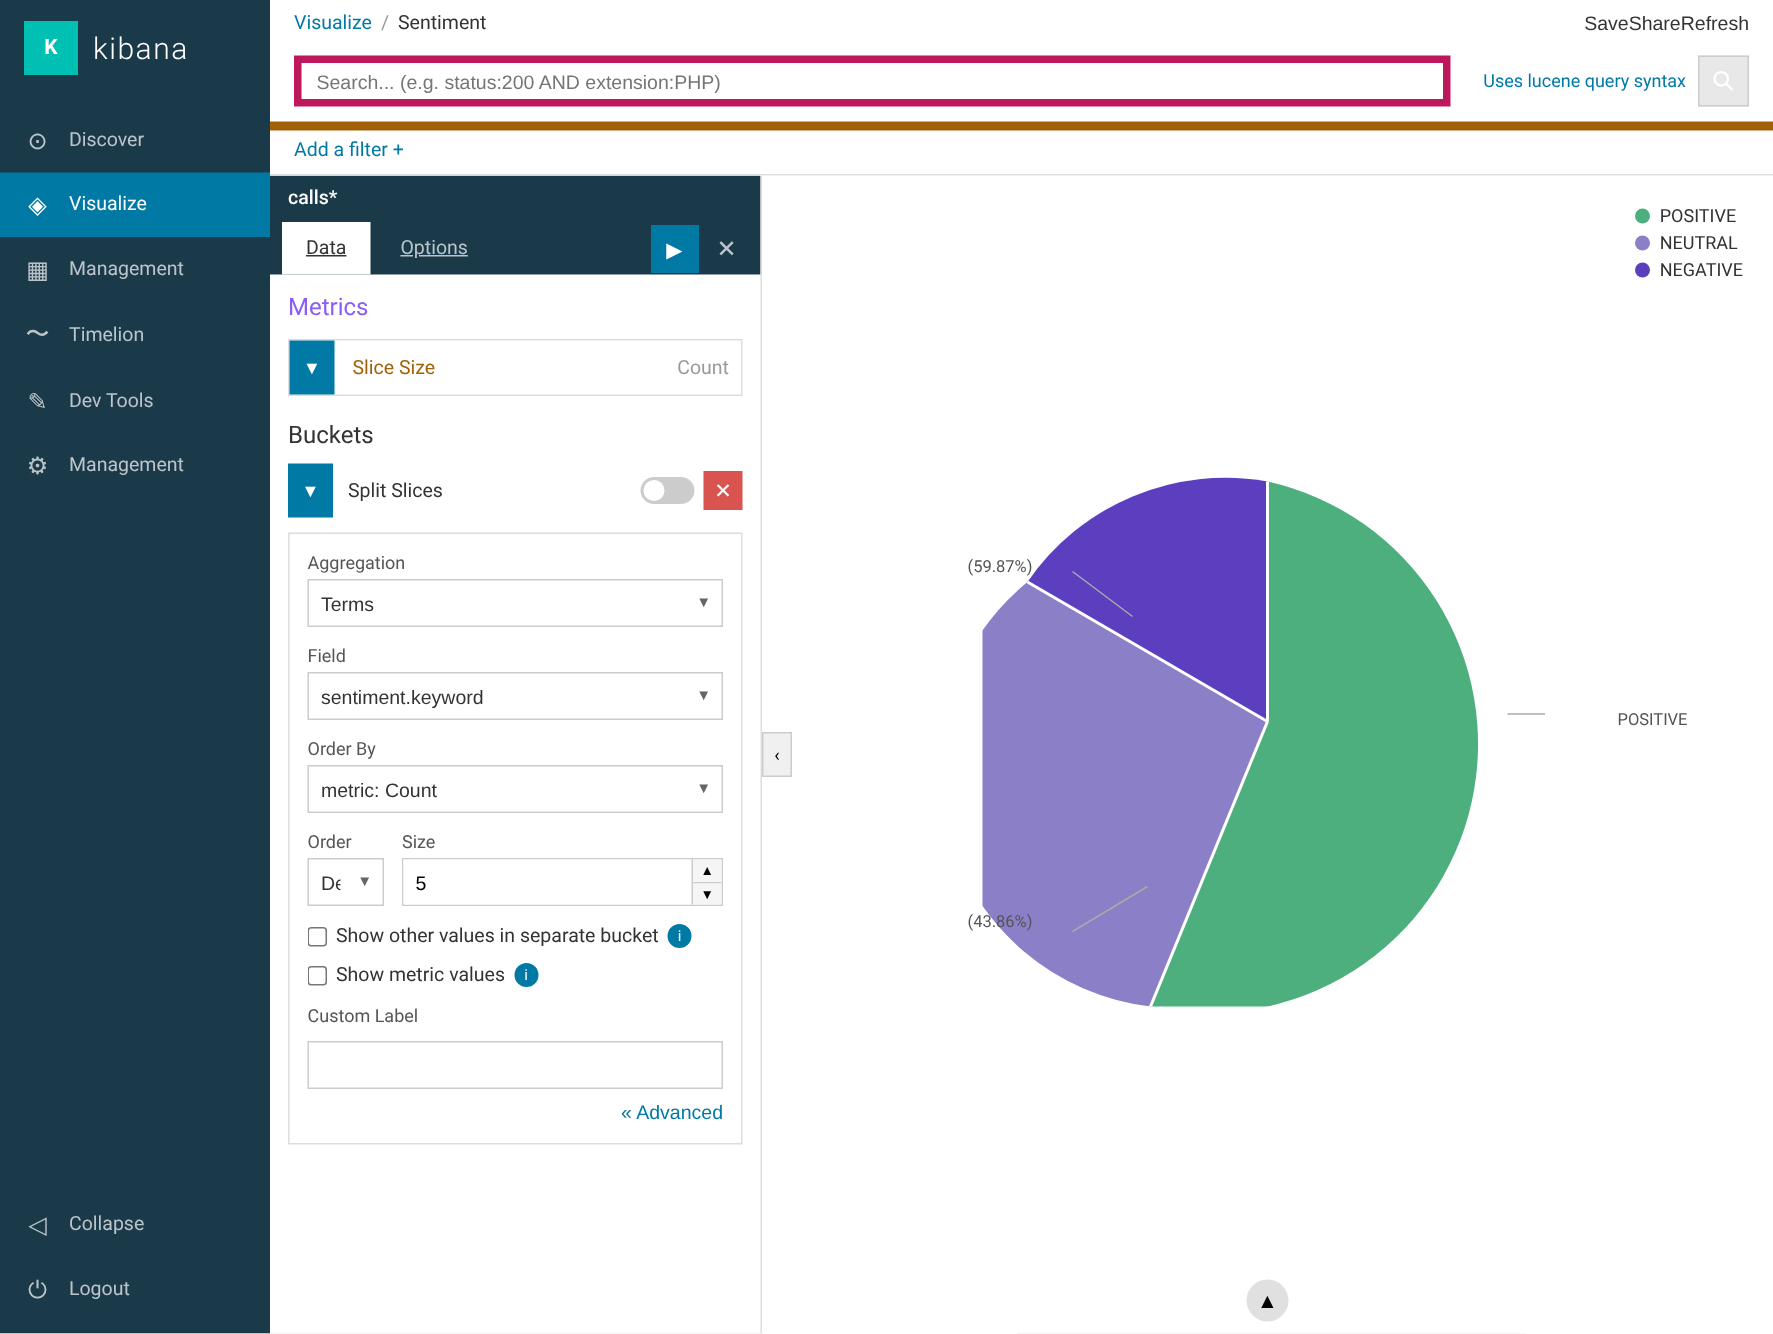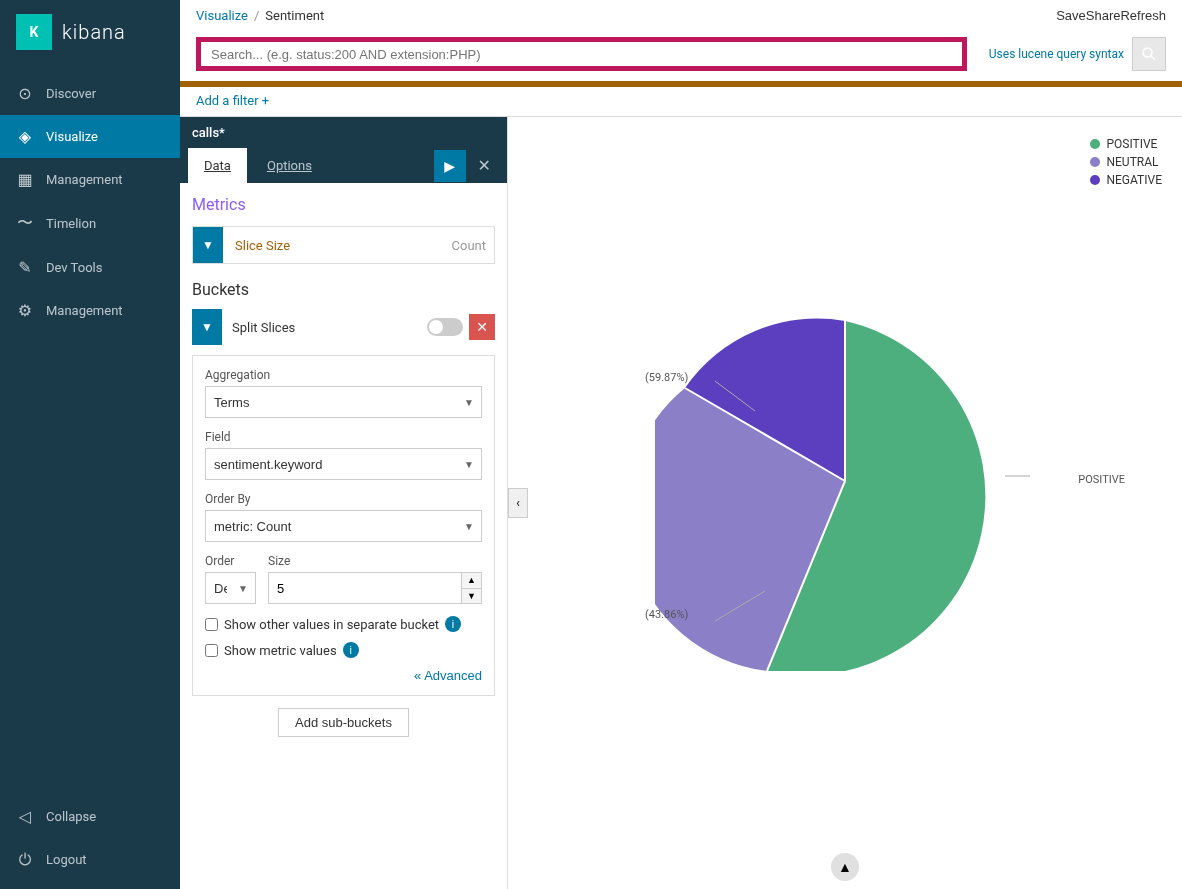--- a/index.html
+++ b/index.html
@@ -513,29 +513,30 @@
               <input type="checkbox" id="groupOther" style="">
               <label class="checkbox-label" for="groupOther">Show other values in separate bucket</label>
               <span class="info-icon">i</span>
             </div>
             <div class="checkbox-row">
               <input type="checkbox" id="showMissing" style="">
               <label class="checkbox-label" for="showMissing">Show metric values</label>
               <span class="info-icon">i</span>
             </div>
 
+            <div class="custom-label-section">
+              <div class="field-label">Custom Label</div>
+              <input class="custom-label-input" type="text" style="">
+            </div>
 
             <div class="advanced-link">
               <button class="advanced-btn">« Advanced</button>
             </div>
           </div>
 
-          <div class="add-subbuckets-wrap">
-            <button class="add-subbuckets-btn">Add sub-buckets</button>
-          </div>
         </div>
       </div>
     </div>
 
     <div class="viz-panel">
 
       <div class="viz-collapse-btn">‹</div>
 
       <div class="viz-content">
 

